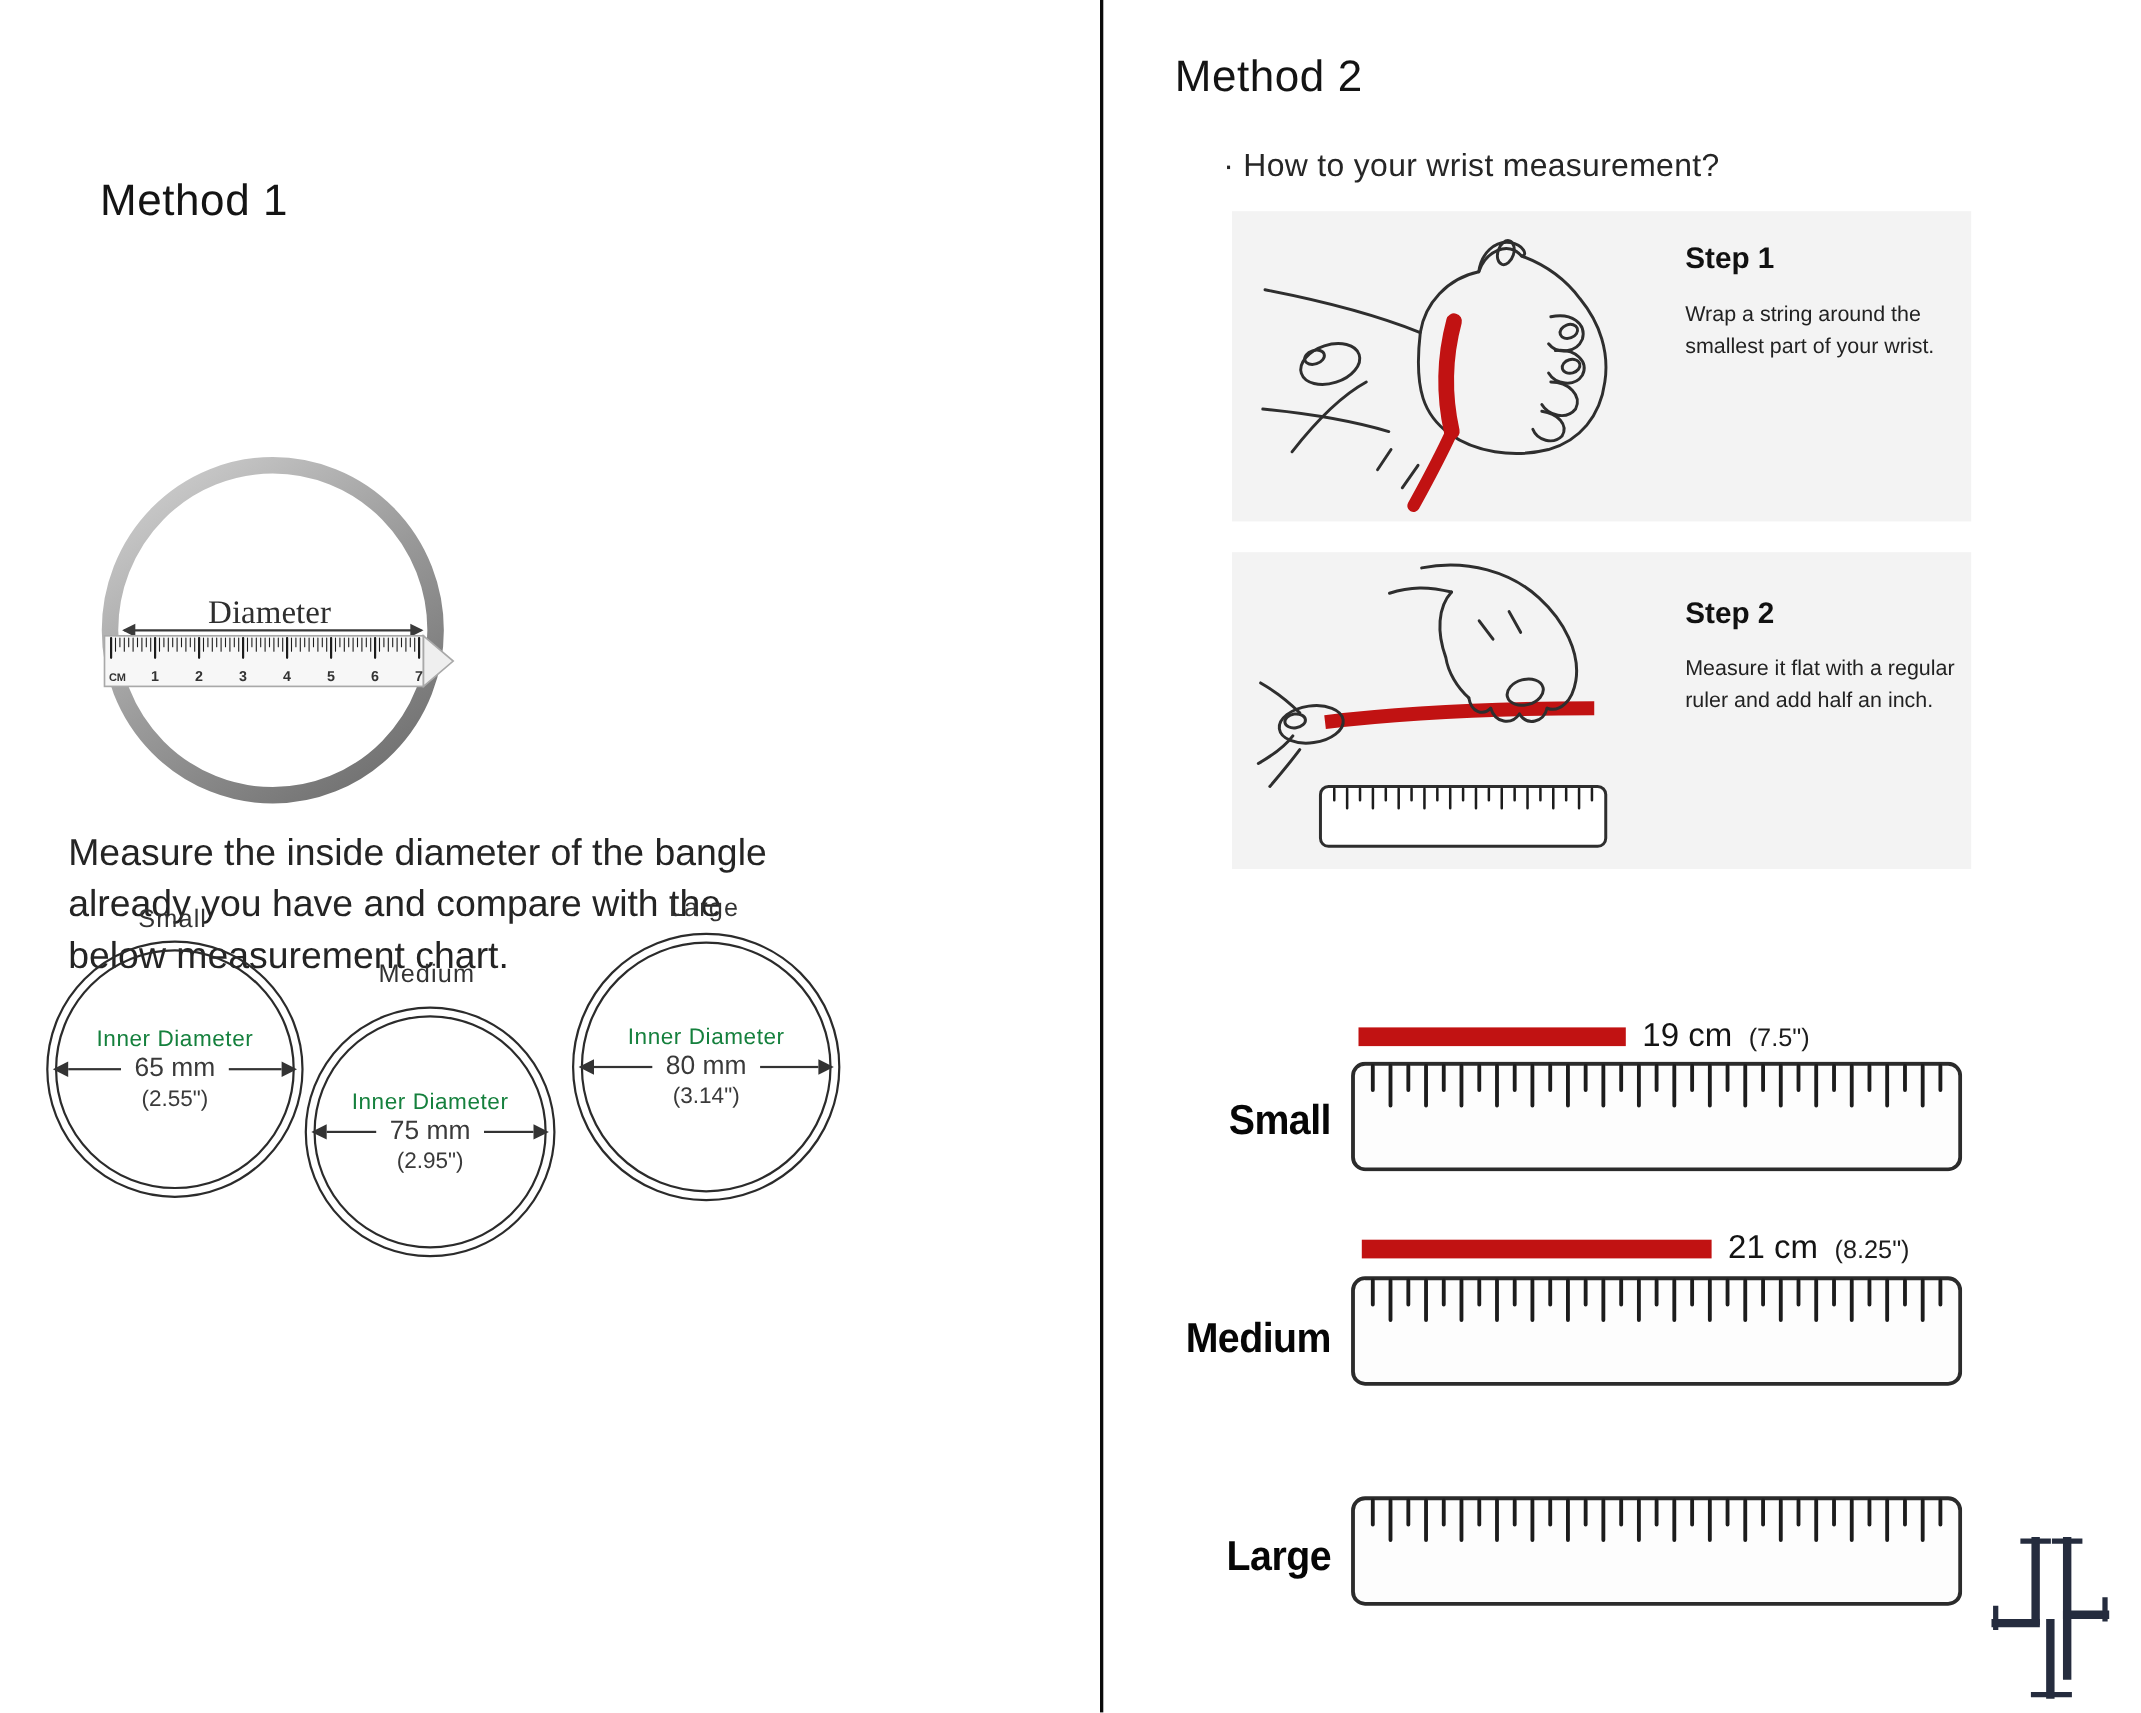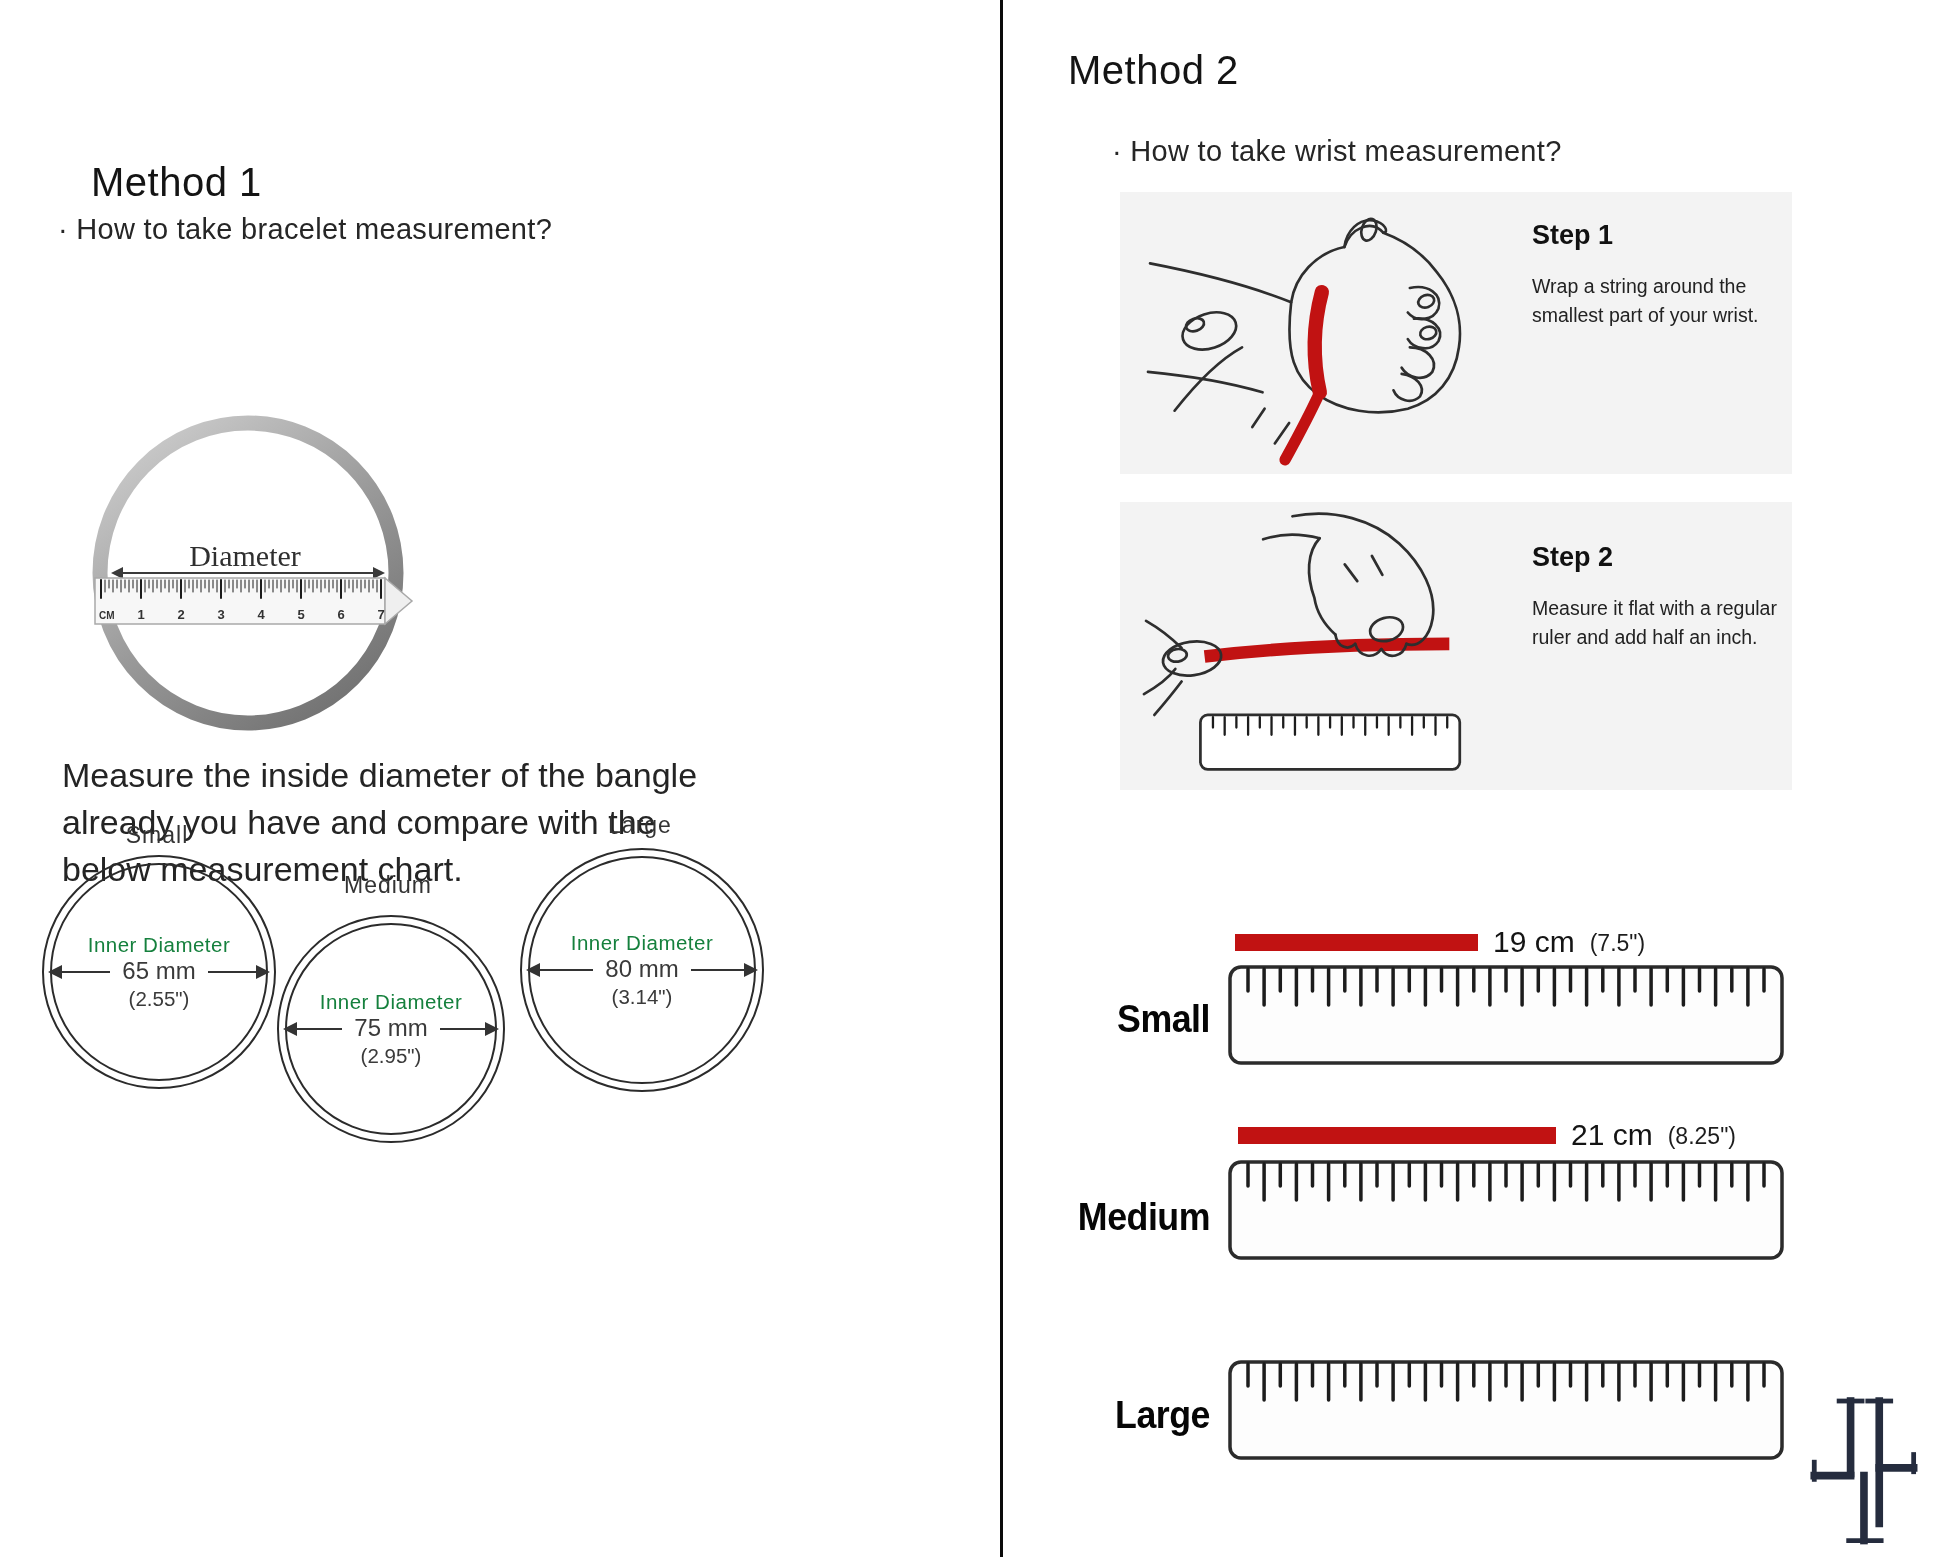--- a/index.html
+++ b/index.html
@@ -50,21 +50,20 @@
   .ruler-size-label{font-size:38px;font-weight:700;color:#060606;width:170px;text-align:right;letter-spacing:-0.5px;transform:scaleX(0.94);transform-origin:right center;}
 
   .logo{left:1798px;top:1380px;}
 </style>
 </head>
 <body>
 
 <div id="canvas">
 
   <div class="abs m-heading m1-heading">Method 1</div>
-  <div class="abs m-bullet m1-bullet">· How to take bracelet measurement?</div>
 
   <svg class="abs" style="left:55px;top:330px;" width="390" height="430" viewBox="0 0 390 430">
     <defs>
       <linearGradient id="ringGrad" x1="0.15" y1="0" x2="0.85" y2="1">
         <stop offset="0" stop-color="#cdcdcd"></stop>
         <stop offset="0.5" stop-color="#9a9a9a"></stop>
         <stop offset="1" stop-color="#6e6e6e"></stop>
       </linearGradient>
     </defs>
     <ellipse cx="193" cy="243" rx="148" ry="150" fill="none" stroke="url(#ringGrad)" stroke-width="15"></ellipse>
@@ -140,21 +139,21 @@
           <div class="dim-line"></div>
           <div class="ah ah-r"></div>
         </div>
     </div>
     <div class="dim-bot">(3.14")</div>
   </div>
 
   <div class="abs divider"></div>
 
   <div class="abs m-heading m2-heading">Method 2</div>
-  <div class="abs m-bullet m2-bullet">· How to take wrist measurement?</div>
+  <div class="abs m-bullet m2-bullet">· How to your wrist measurement?</div>
 
   <div class="abs step-panel step1-panel">
     <svg class="hand-svg" width="380" height="268" viewBox="0 0 360 262">
       <g stroke="#2e2e2e" stroke-width="2.6" fill="none" stroke-linecap="round" stroke-linejoin="round">
         <path d="M6 62 C58 72 104 84 144 100"></path>
         <path d="M4 168 C46 172 82 178 116 188"></path>
         <path d="M30 206 C52 178 74 156 96 144"></path>
         <path d="M106 222 L118 204"></path>
         <path d="M128 238 L142 218"></path>
         <ellipse cx="64" cy="128" rx="27" ry="17" transform="rotate(-18 64 128)"></ellipse>

